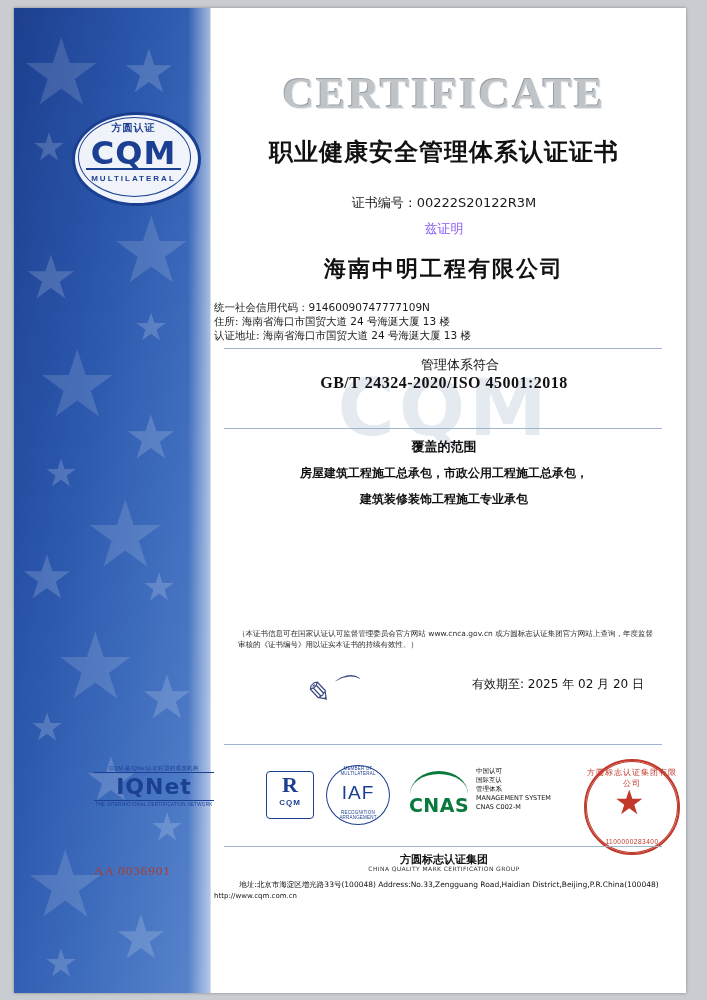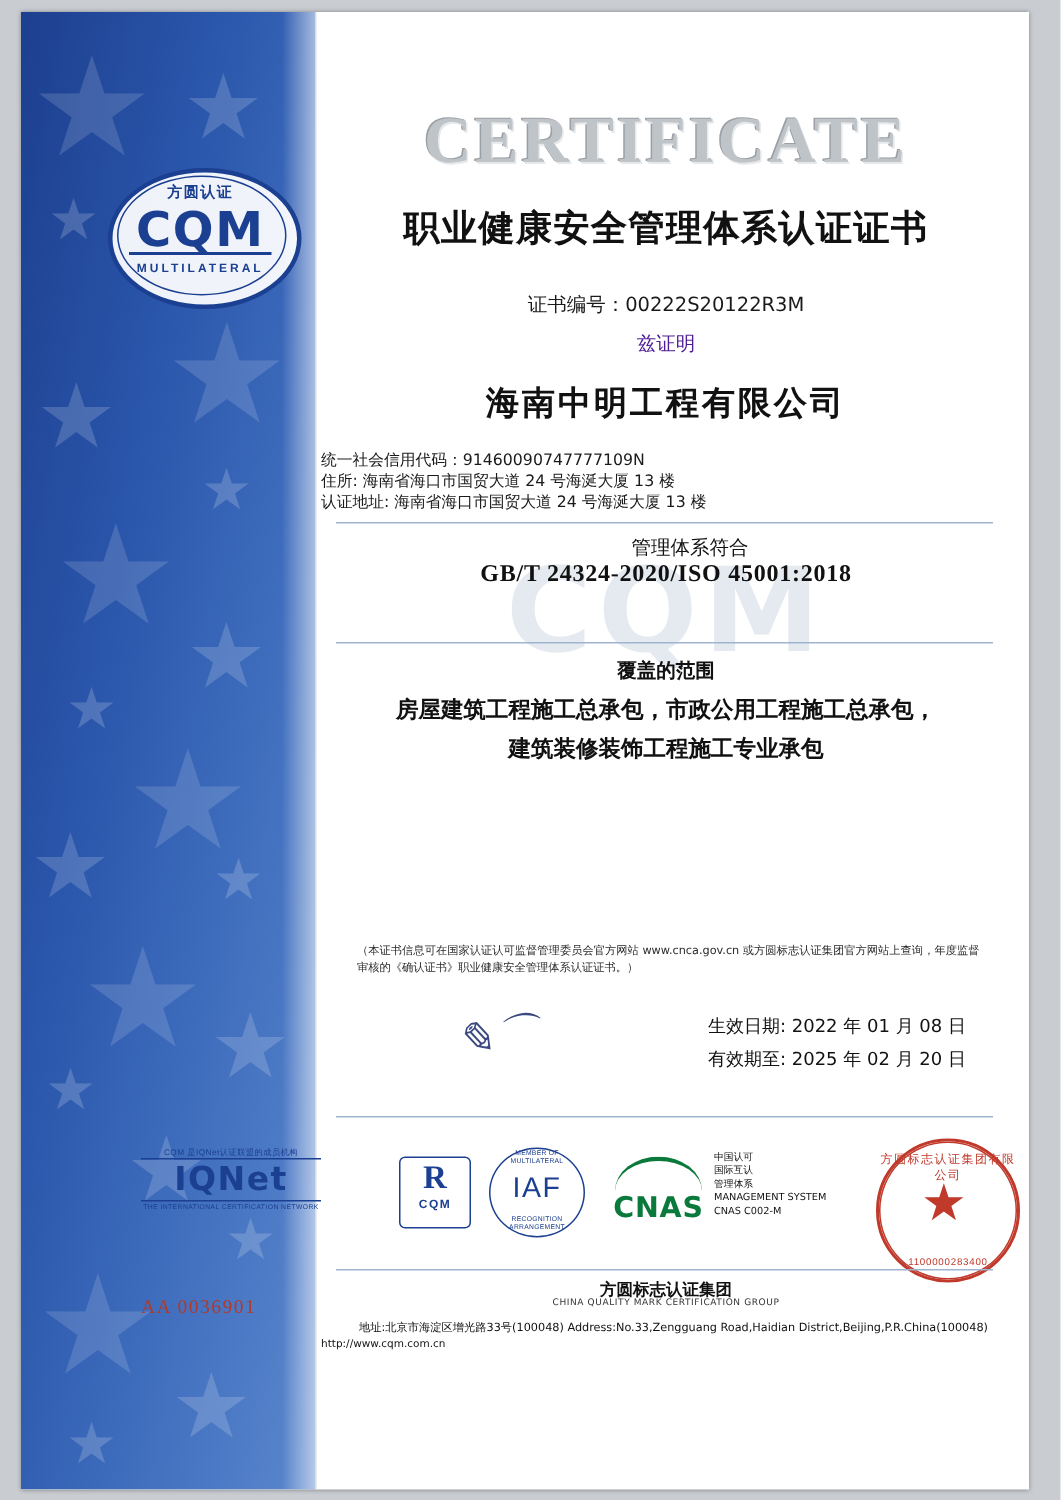--- a/index.html
+++ b/index.html
@@ -105,21 +105,21 @@
     position:absolute;left:200px;top:128px;width:460px;text-align:center;
     font-size:24px;font-weight:bold;color:#111;letter-spacing:1px;
     font-family:"DejaVu Sans", sans-serif;
   }
   .certno{
     position:absolute;left:200px;top:186px;width:460px;text-align:center;
     font-size:13px;color:#1a1a1a;font-family:"DejaVu Sans", sans-serif;
   }
   .hereby{
     position:absolute;left:200px;top:212px;width:460px;text-align:center;
-    font-size:13px;color:#4c1d95;font-family:"DejaVu Sans", sans-serif;
+    font-size:13px;color:#8b5cf6;font-family:"DejaVu Sans", sans-serif;
   }
   .company{
     position:absolute;left:200px;top:246px;width:460px;text-align:center;
     font-size:22px;font-weight:bold;color:#111;letter-spacing:2px;
     font-family:"DejaVu Sans", sans-serif;
   }
   .small{
     position:absolute;left:200px;width:460px;
     font-size:10.5px;color:#1a1a1a;font-family:"DejaVu Sans", sans-serif;
     line-height:14px;
@@ -136,21 +136,21 @@
     position:absolute;left:200px;top:366px;width:460px;text-align:center;
     font-size:16px;font-weight:bold;color:#111;
     font-family:"Liberation Serif", serif;letter-spacing:.5px;
   }
   .scopelbl{
     position:absolute;left:200px;top:430px;width:460px;text-align:center;
     font-size:13px;font-weight:bold;color:#111;font-family:"DejaVu Sans", sans-serif;
   }
   .scope{
     position:absolute;left:215px;top:452px;width:430px;text-align:center;
-    font-size:15px;font-weight:bold;color:#111;line-height:26px;
+    font-size:12px;font-weight:bold;color:#111;line-height:26px;
     font-family:"DejaVu Sans", sans-serif;
   }
 
   .note{
     position:absolute;left:224px;top:620px;width:415px;
     font-size:7.5px;color:#2b2b2b;line-height:11px;text-align:justify;
     font-family:"DejaVu Sans", sans-serif;
   }
 
   .dates{
@@ -304,29 +304,25 @@
   <div class="conform">管理体系符合</div>
   <div class="std">GB/T 24324-2020/ISO 45001:2018</div>
   <div class="rule" style="top:420px;"></div>
 
   <div class="scopelbl">覆盖的范围</div>
   <div class="scope">
     <div>房屋建筑工程施工总承包，市政公用工程施工总承包，</div>
     <div>建筑装修装饰工程施工专业承包</div>
   </div>
 
-  <div class="note">（本证书信息可在国家认证认可监督管理委员会官方网站 www.cnca.gov.cn 或方圆标志认证集团官方网站上查询，年度监督审核的《确认证书》职业健康安全管理体系认证证书。）</div>
+  <div class="note">（本证书信息可在国家认证认可监督管理委员会官方网站 www.cnca.gov.cn 或方圆标志认证集团官方网站上查询，年度监督审核的《证书编号》用以证实本证书的持续有效性。）</div>
 
   <div class="sig">✎⌒</div>
 
   <div class="dates">
-    <div>
-      <span>生效日期:</span>
-      <span>2022 年 01 月 08 日</span>
-    </div>
     <div>
       <span>有效期至:</span>
       <span>2025 年 02 月 20 日</span>
     </div>
   </div>
 
   <div class="rule" style="top:736px;"></div>
 
   <div class="logorow">
 

